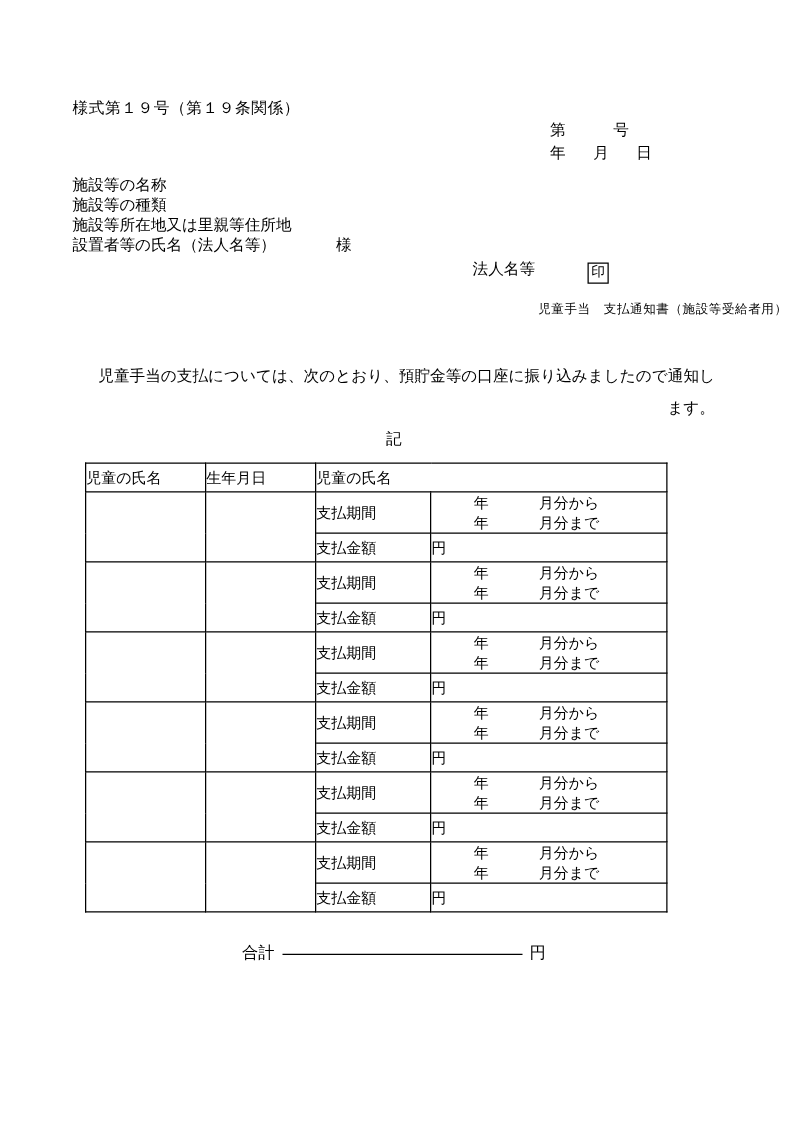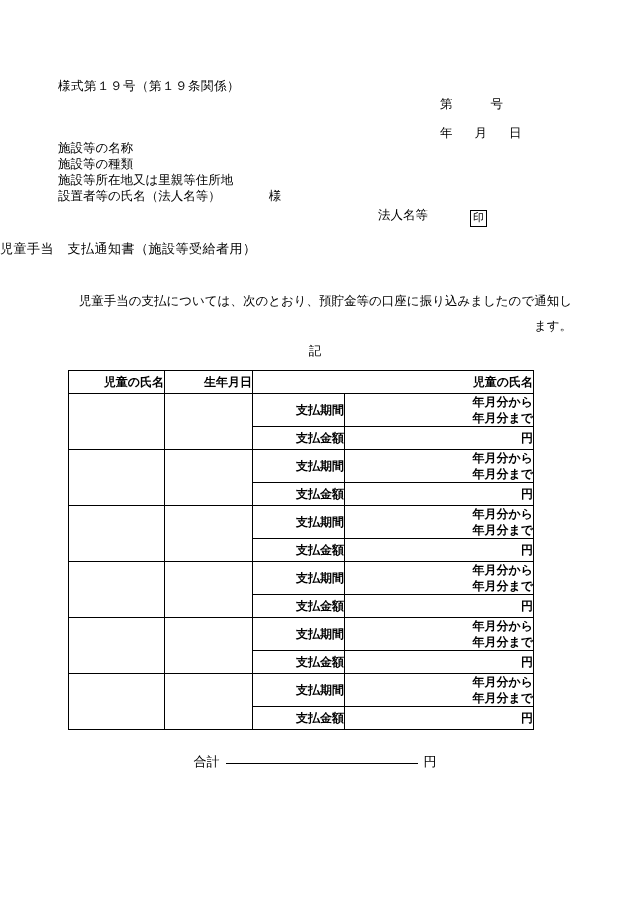--- a/index.html
+++ b/index.html
@@ -38,21 +38,20 @@
     font-size: 12.5px;
     white-space: nowrap;
   }
   .doc-number .num-label { margin-right: 38px; }
   .doc-date {
     position: absolute;
     left: 440px;
     top: 114px;
     font-size: 12.5px;
     white-space: nowrap;
-    margin-top: 11px;
   }
   .doc-date span { margin-right: 22px; }
   .addressee {
     position: absolute;
     left: 58px;
     top: 140px;
     font-size: 12.5px;
     line-height: 16px;
   }
   .addressee div { white-space: nowrap; }
@@ -73,22 +72,22 @@
     line-height: 14px;
     text-align: center;
     font-size: 11px;
     vertical-align: -2px;
   }
   .doc-title {
     position: absolute;
     left: 0;
     top: 240px;
     width: 630px;
-    text-align: left;
-    font-size: 13px;
+    text-align: right;
+    font-size: 10px;
     letter-spacing: 0.5px;
   }
   .body-text {
     position: absolute;
     left: 58px;
     top: 288px;
     width: 514px;
     font-size: 12.5px;
     line-height: 25px;
     text-indent: 16px;
@@ -107,22 +106,22 @@
     left: 68px;
     top: 370px;
     width: 465px;
     border-collapse: collapse;
     table-layout: fixed;
     font-size: 12px;
   }
   table.paytable td, table.paytable th {
     border: 1px solid #000;
     padding: 0;
-    font-weight: bold;
-    text-align: right;
+    font-weight: normal;
+    text-align: left;
     vertical-align: middle;
     height: 22px;
   }
   table.paytable th.hdr { height: 22px; font-size: 12px; }
   .col-name { width: 96px; }
   .col-bd { width: 88px; }
   .col-kind { width: 92px; }
   .col-val { width: 189px; }
   .period-cell {
     text-align: left;

